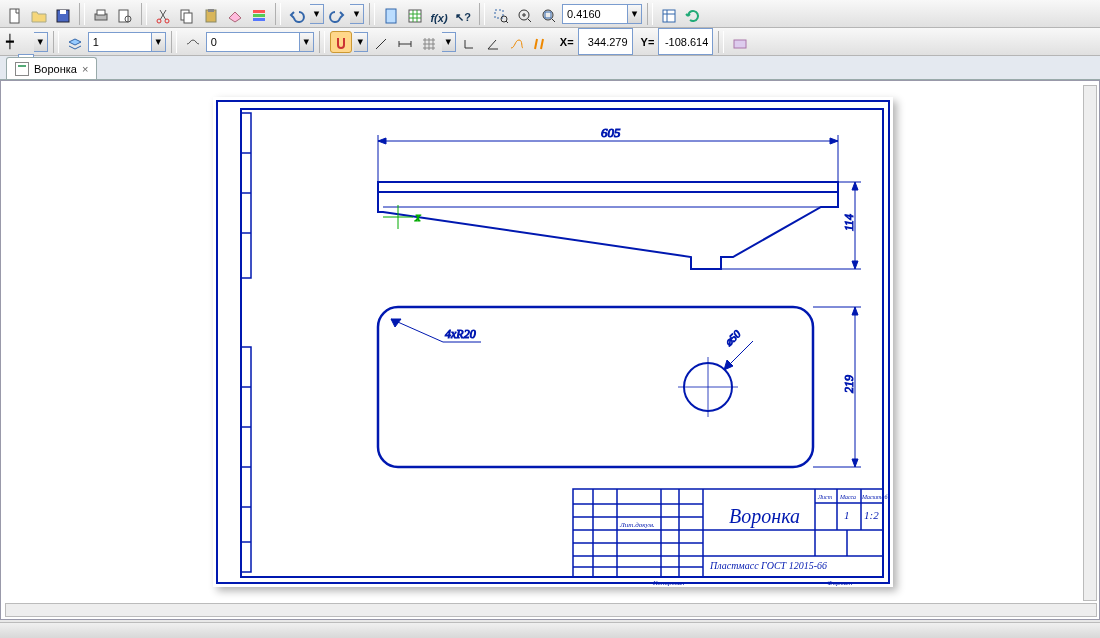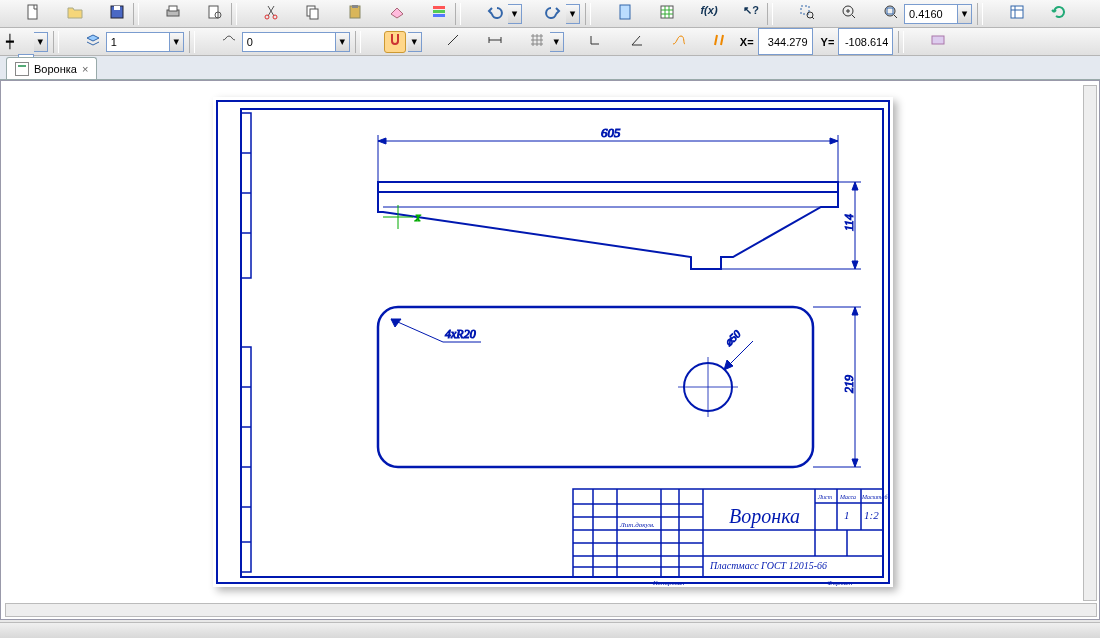--- a/index.html
+++ b/index.html
@@ -17,24 +17,23 @@
     background: linear-gradient(#f8f8f8,#e0e0e0);
     border-bottom: 1px solid #b5b5b5;
     display: flex;
     align-items: center;
     padding: 0 4px;
     gap: 2px;
   }
   .tb-sep { width:6px; height:22px; border-left:1px solid #b0b0b0; border-right:1px solid #fff; margin:0 3px;}
   .tb-btn {
     width: 22px; height:22px;
-    display:flex; align-items:flex-start; justify-content:center;
+    display:flex; align-items:flex-end; justify-content:center;
     border:1px solid transparent; border-radius:3px;
     cursor:pointer;
-    margin-left:18px;
   }
   .tb-input {
     height:27px; border:1px solid #7a9ccf; background:#fff; font-size:11px;
     padding:0 4px;
   }
   .tb-combo { display:flex; align-items:center;}
   .tb-combo select, .tb-combo input { height:20px; border:1px solid #7a9ccf; background:#fff; font-size:11px;}
   .drop-arrow{width:14px;height:20px;border:1px solid #7a9ccf;border-left:none;background:linear-gradient(#f8f8f8,#d8d8d8);display:flex;align-items:center;justify-content:center;}
   .coord-box { width:55px; text-align:right; }
   .xy-label { font-weight:bold; margin:0 2px 0 6px;}
@@ -179,21 +178,21 @@
       </svg>
     </div>
   <div class="tb-btn">
       <svg class="icon-svg" viewBox="0 0 16 16">
         <circle cx="7" cy="7" r="5" fill="none" stroke="#333"></circle>
         <path d="M11 11l3 3" stroke="#333"></path>
         <rect x="4" y="4" width="6" height="6" fill="none" stroke="#36a"></rect>
       </svg>
     </div>
   <div class="tb-combo">
-    <input class="tb-input" style="width: 54px;" value="0.4160">
+    <input class="tb-input" style="width: 66px;" value="0.4160">
     <div class="drop-arrow">▾</div>
   </div>
   <div class="tb-sep"></div>
   <div class="tb-btn">
       <svg class="icon-svg" viewBox="0 0 16 16">
         <rect x="2" y="2" width="12" height="12" fill="#fff" stroke="#36a"></rect>
         <path d="M2 6h12M6 2v12" stroke="#36a"></path>
       </svg>
     </div>
   <div class="tb-btn">

